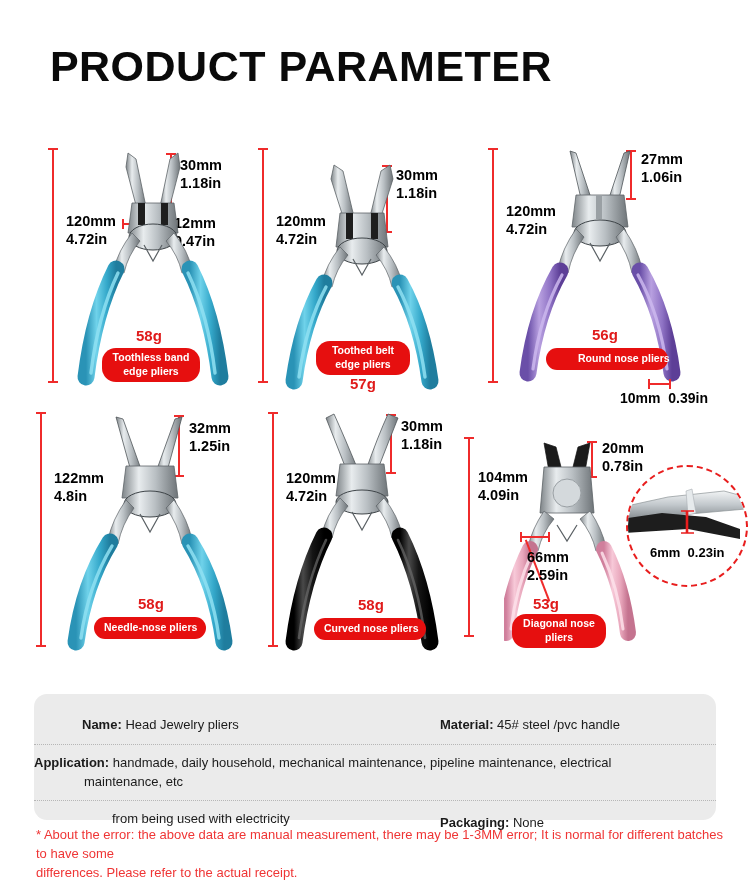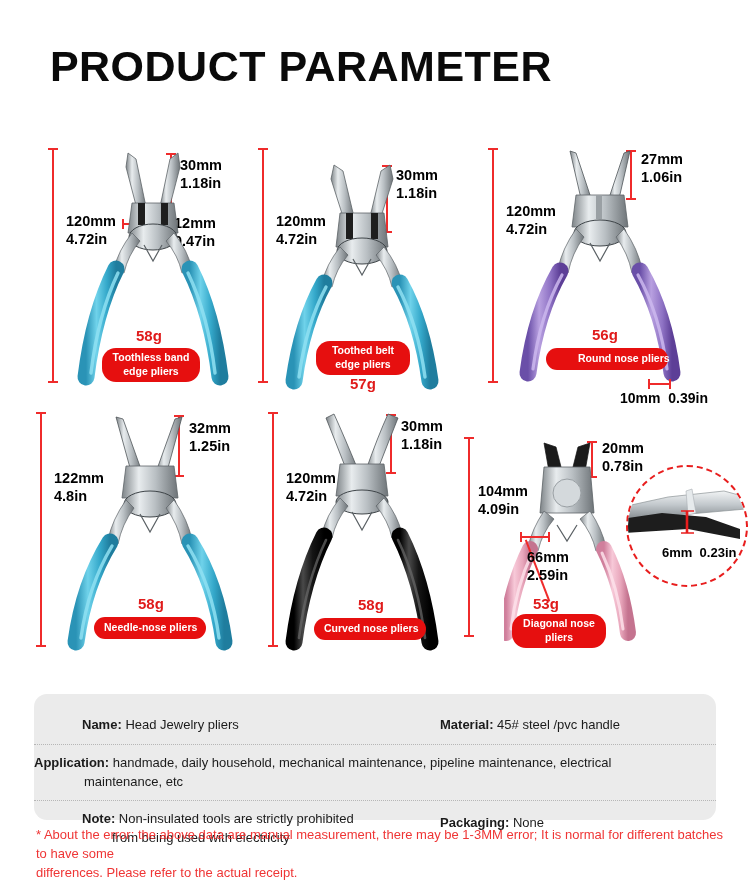--- a/index.html
+++ b/index.html
@@ -67,21 +67,20 @@
 
   
   .inset {
     position: absolute; border: 2.2px dashed #e81d1d;
     border-radius: 50%; overflow: hidden; background: #fff;
   }
   .inset-label {
     position: absolute; color: #000; font-weight: bold;
     font-size: 13px; white-space: nowrap;
     font-family: "Liberation Sans", sans-serif;
-    margin-left: 12px;
   }
 
   
   .specbox {
     position: absolute; left: 34px; top: 694px;
     width: 682px; height: 126px;
     background: #ebebeb; border-radius: 13px;
     padding: 12px 0 10px 0;
   }
   .specrow { position: relative; padding: 0 22px; }
@@ -372,21 +371,21 @@
 
     <div class="weight" style="left:96px; top:184px;">58g</div>
     <div class="badge" style="left:52px; top:206px; width:112px;">
       <div>Curved nose pliers</div>
     </div>
   </div>
 
   <div class="panel" style="left:460px; top:437px; width:290px; height:225px;">
 
     <div class="vline" style="left:8px; top:0px; height:200px;"></div>
-    <div class="dim" style="left:18px; top:46px;">
+    <div class="dim" style="left:18px; top:32px;">
       <div>104mm</div>
       <div>4.09in</div>
     </div>
 
     <div class="vline" style="left:131px; top:4px; height:37px;"></div>
     <div class="dim" style="left:142px; top:3px;">
       <div>20mm</div>
       <div>0.78in</div>
     </div>
 
@@ -473,24 +472,20 @@
       <div class="specline">
         <b>Application:</b>
         <span>handmade, daily household, mechanical maintenance, pipeline maintenance, electrical</span>
       </div>
       <div class="specline indent">maintenance, etc</div>
     </div>
 
     <div class="specrow pad-v2">
       <div class="row-flex">
         <div class="col-a">
-          <div class="specline">
-            <b>Note:</b>
-            <span>Non-insulated tools are strictly prohibited</span>
-          </div>
           <div class="specline" style="padding-left:30px;">from being used with electricity</div>
         </div>
         <div class="col-b specline" style="padding-top:4px;">
           <b>Packaging:</b>
           <span>None</span>
         </div>
       </div>
     </div>
   </div>
 

